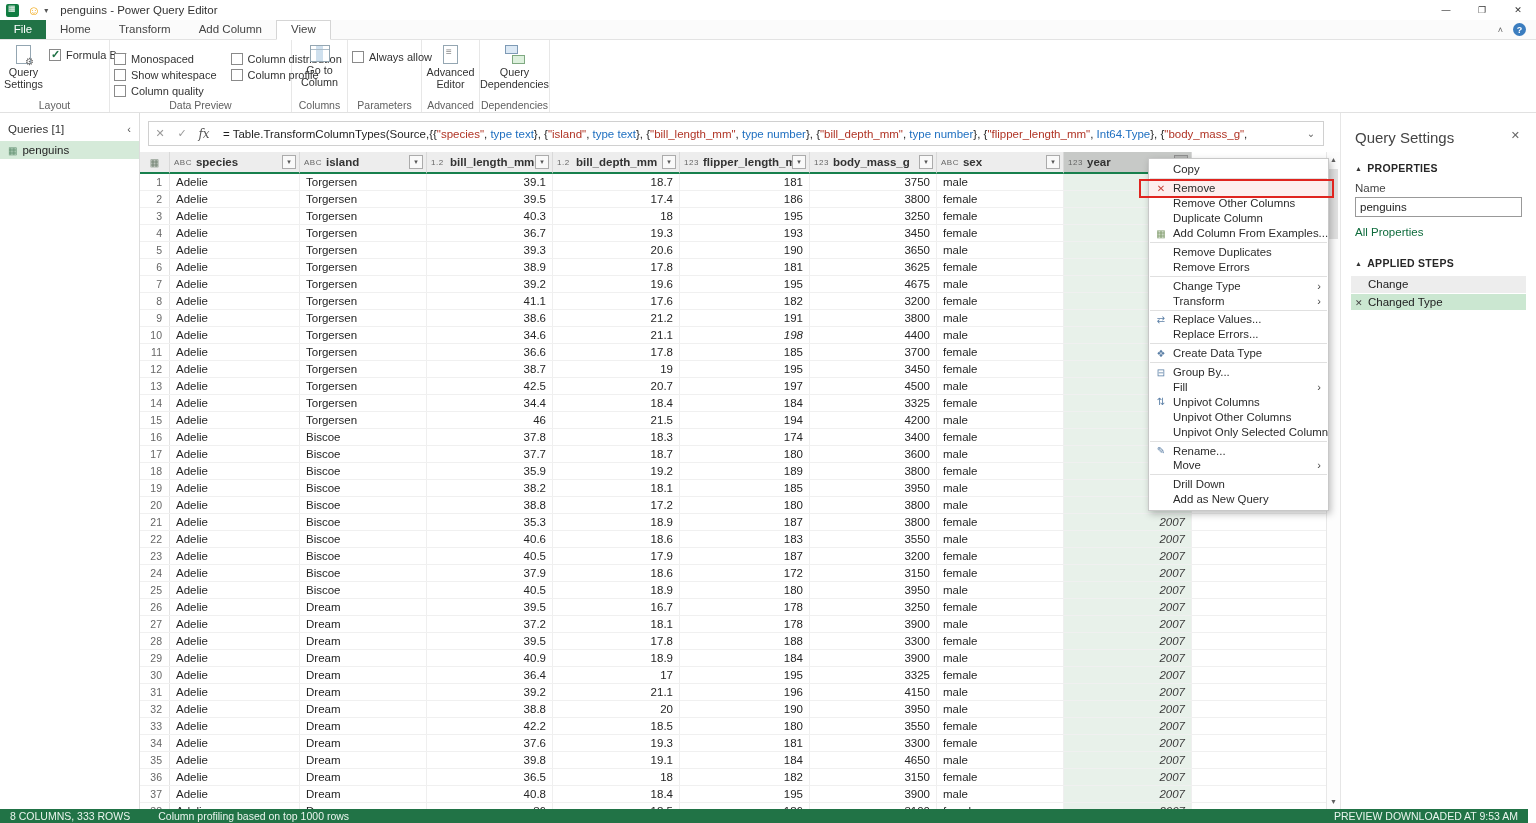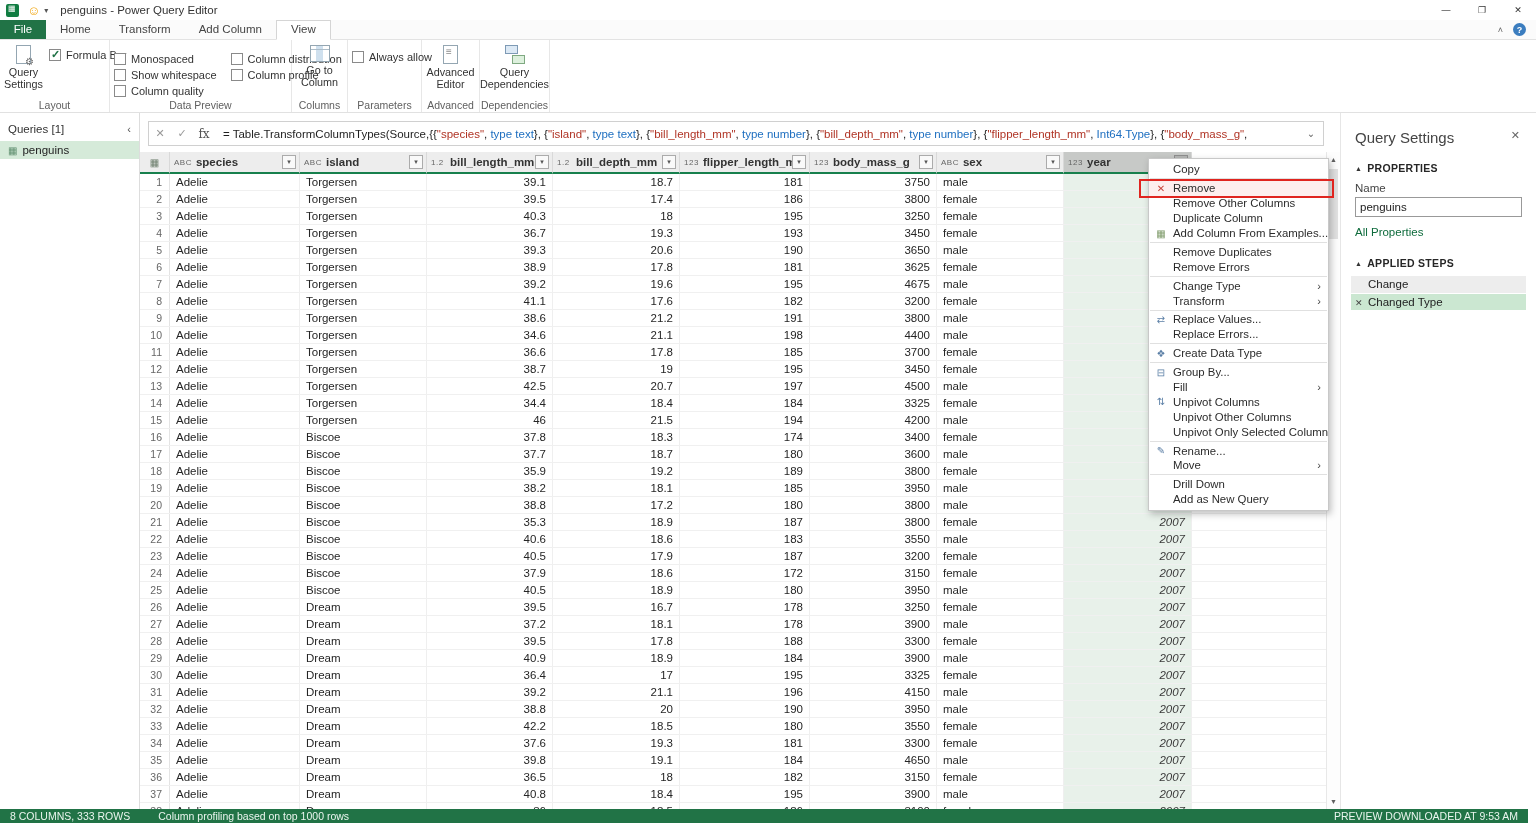--- a/index.html
+++ b/index.html
@@ -56,21 +56,21 @@
   .qp-header { display:flex; align-items:flex-start; justify-content:space-between; padding:10px 8px 6px 8px; font-size:11.5px; color:#333; }
   .qp-collapse { color:#555; font-size:11px; }
   .q-item { display:flex; align-items:center; gap:5px; height:18px; padding-left:8px; font-size:11.5px; color:#222; }
   .q-item.selected { background:#D5EAD9; }
   .q-item .q-ico { color:#5F8F6F; font-size:10px; }
 
   
   .center { flex:1; display:flex; flex-direction:column; min-width:0; }
   .formula-bar { margin:8px 16px 6px 8px; height:25px; border:1px solid #D0D0D0; background:#fff; display:flex; align-items:center; flex:0 0 auto; }
   .fb-btn { width:22px; text-align:center; color:#999; font-size:11px; flex:0 0 auto; }
-  .fb-fx { font-family:"DejaVu Serif", serif; color:#555; font-size:12px; }
+  .fb-fx { font-family:"DejaVu Serif", serif; font-style:italic; color:#555; font-size:12px; }
   .fb-code { flex:1; overflow:hidden; white-space:nowrap; padding-left:8px; font-size:11.5px; }
   .fb-expand { width:24px; text-align:center; color:#666; font-size:10px; flex:0 0 auto; }
   .seg-plain { color:#1E1E1E; }
   .seg-string { color:#B03425; }
   .seg-keyword { color:#1E6FC0; }
 
   
   .grid-area { flex:1; display:flex; min-height:0; }
   .grid { flex:1; overflow:hidden; min-width:0; }
   .grid-header { display:flex; height:22px; }
@@ -423,21 +423,21 @@
                 <div class="gcell dcell" style="width: 127px;">male</div>
                 <div class="gcell dcell num selcol" style="width: 128px;">2007</div>
                 <div class="gcell dfiller"></div>
               </div>
               <div class="grow">
                 <div class="gcell rownum">10</div>
                 <div class="gcell dcell" style="width: 130px;">Adelie</div>
                 <div class="gcell dcell" style="width: 127px;">Torgersen</div>
                 <div class="gcell dcell num" style="width: 126px;">34.6</div>
                 <div class="gcell dcell num" style="width: 127px;">21.1</div>
-                <div class="gcell dcell num" style="width: 130px;">198</div>
+                <div class="gcell dcell num" style="width: 130px; font-style: italic;">198</div>
                 <div class="gcell dcell num" style="width: 127px;">4400</div>
                 <div class="gcell dcell" style="width: 127px;">male</div>
                 <div class="gcell dcell num selcol" style="width: 128px;">2007</div>
                 <div class="gcell dfiller"></div>
               </div>
               <div class="grow">
                 <div class="gcell rownum">11</div>
                 <div class="gcell dcell" style="width: 130px;">Adelie</div>
                 <div class="gcell dcell" style="width: 127px;">Torgersen</div>
                 <div class="gcell dcell num" style="width: 126px;">36.6</div>

